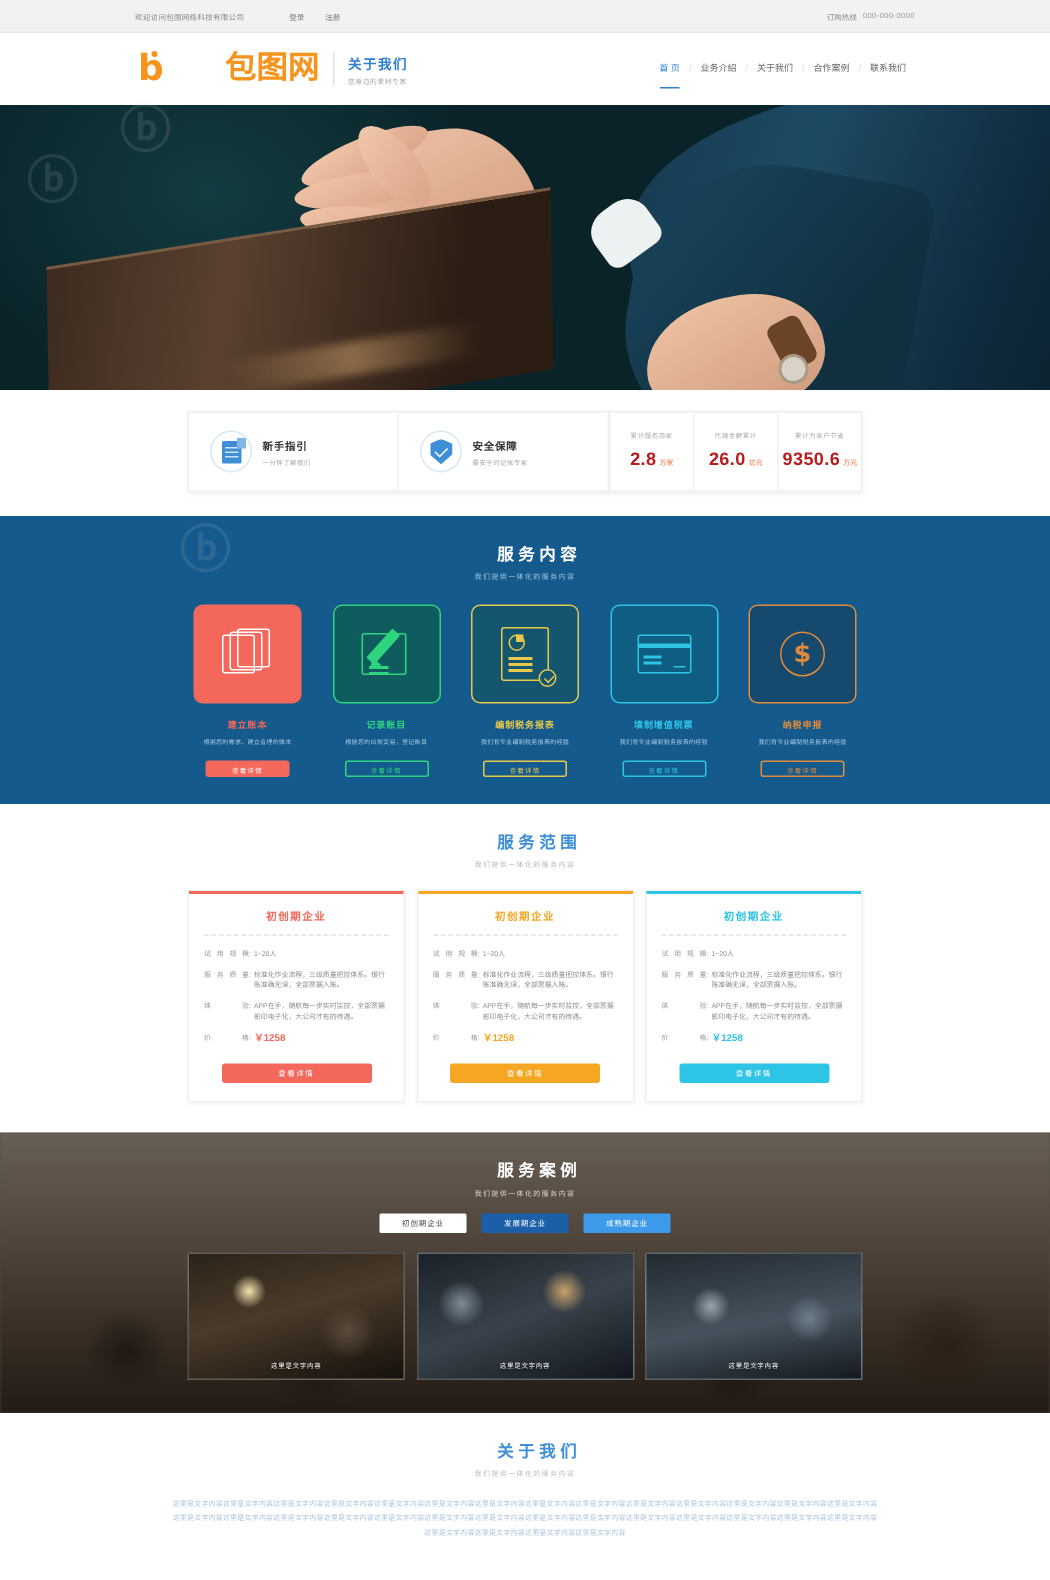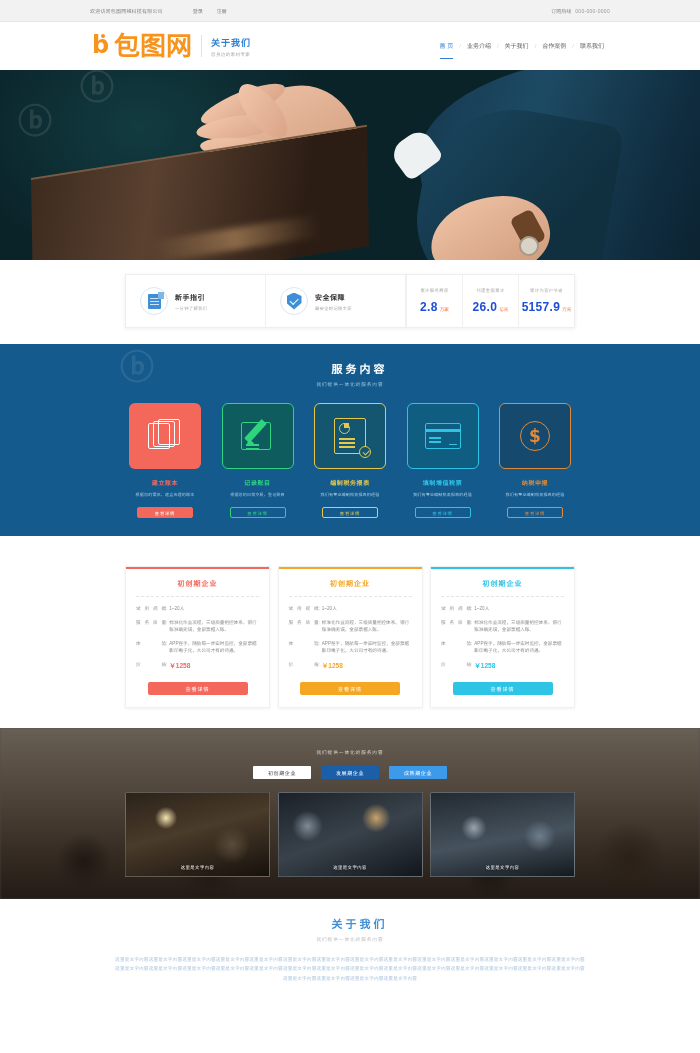--- a/index.html
+++ b/index.html
@@ -36,22 +36,23 @@
   }
   .logo-mark .b{
     position:absolute; left:2px; top:0; font-size:24px; line-height:24px;
     color:#f7941e; font-weight:bold; font-family:"DejaVu Sans",sans-serif;
   }
   .logo-mark .dot{
     position:absolute; width:4px;height:4px;border-radius:50%;
     background:#f7941e; left:11px; top:1px;
   }
   .logo-text{
-    font-size:26px; font-weight:bold; color:#f7941e; letter-spacing:0px;
+    font-size:21px; font-weight:bold; color:#f7941e; letter-spacing:0px;
     line-height:24px;
+    margin-left:36px;
   }
   .logo-divider{ width:1px;height:22px;background:#e2e2e2;margin:0 9px; }
   .logo-sub{ display:flex; flex-direction:column; justify-content:center; }
   .logo-sub .t1{ font-size:9px; color:#2f7fd1; font-weight:bold; letter-spacing:1px;}
   .logo-sub .t2{ font-size:4.5px; color:#a8a8a8; margin-top:2px; letter-spacing:.4px;}
 
   .nav{ margin-left:auto; display:flex; align-items:center; gap:0; }
   .nav a{
     font-size:6px; color:#666; text-decoration:none; padding:0 6px;
     position:relative; line-height:14px;
@@ -159,21 +160,21 @@
   .feat-txt .ft1{ font-size:7px;font-weight:bold;color:#333;letter-spacing:.5px; }
   .feat-txt .ft2{ font-size:4.3px;color:#aaa;margin-top:3px;letter-spacing:.3px; }
 
   .stat-num{
     flex:1; display:flex;flex-direction:column;align-items:center;justify-content:center;
     border-left:1px solid #f0f0f0;
   }
   .stat-num:first-of-type{ border-left:none; }
   .stat-num .lbl{ font-size:4.3px;color:#aaa;letter-spacing:.4px; }
   .stat-num .val{ margin-top:4px; }
-  .stat-num .val b{ font-size:12px;color:#1d4ed8;font-weight:bold;letter-spacing:.3px;}
+  .stat-num .val b{ font-size:12px;color:#b91c1c;font-weight:bold;letter-spacing:.3px;}
   .stat-num .val i{ font-size:4.6px;color:#f4692b;font-style:normal;margin-left:2px;}
 
   
   .sec-head{ text-align:center; }
   .sec-head h2{ font-size:11px; letter-spacing:3px; font-weight:bold;padding-left:19px; }
   .sec-head p{ font-size:4.6px; letter-spacing:1px; margin-top:5px; }
 
   
   .services{ background:#145a8d; padding:16px 0 18px; position:relative; }
   .services .sec-head h2{ color:#fff; }
@@ -399,21 +400,21 @@
       <div class="stat-num">
         <span class="lbl">累计服务商家</span>
         <span class="val"><b>2.8</b><i>万家</i></span>
       </div>
       <div class="stat-num">
         <span class="lbl">代理金额累计</span>
         <span class="val"><b>26.0</b><i>亿元</i></span>
       </div>
       <div class="stat-num">
         <span class="lbl">累计为客户节省</span>
-        <span class="val"><b>5157.9</b><i>万元</i></span>
+        <span class="val"><b>9350.6</b><i>万元</i></span>
       </div>
     </div>
   </div>
 
   <div class="services">
     <div class="sec-head">
       <h2>服务内容</h2>
       <p>我们提供一体化的服务内容</p>
     </div>
     <div class="cards">
@@ -479,20 +480,24 @@
         </div>
         <h4 class="c5t">纳税申报</h4>
         <p>我们有专业编制税务报表的经验</p>
         <div class="btn o5">查看详情</div>
       </div>
     </div>
     <div class="wm" style="left:120px;top:6px;"><span class="wmb">ⓑ</span></div>
   </div>
 
   <div class="scope">
+    <div class="sec-head">
+      <h2>服务范围</h2>
+      <p>我们提供一体化的服务内容</p>
+    </div>
     <div class="plans">
 
       <div class="plan p1">
         <div class="top"></div>
         <h3>初创期企业</h3>
         <div class="rule"></div>
         <div class="row">
             <span class="k">试用规模</span>
             <span class="c">:</span>
             <span class="v">1~20人</span>
@@ -570,20 +575,21 @@
       </div>
     </div>
     <div class="wm" style="left:80px;top:70px;"><span class="wmb">ⓑ</span></div>
   </div>
 
   <div class="cases">
     <div class="casebg"></div>
       <div class="casebg2"></div>
     <div class="inner">
       <div class="sec-head">
+        <h2>服务案例</h2>
         <p>我们提供一体化的服务内容</p>
       </div>
       <div class="tabs">
         <div class="tab t-a">初创期企业</div>
         <div class="tab t-b">发展期企业</div>
         <div class="tab t-c">成熟期企业</div>
       </div>
       <div class="gallery">
         <div class="shot g1">
           <span class="cap">这里是文字内容</span>

